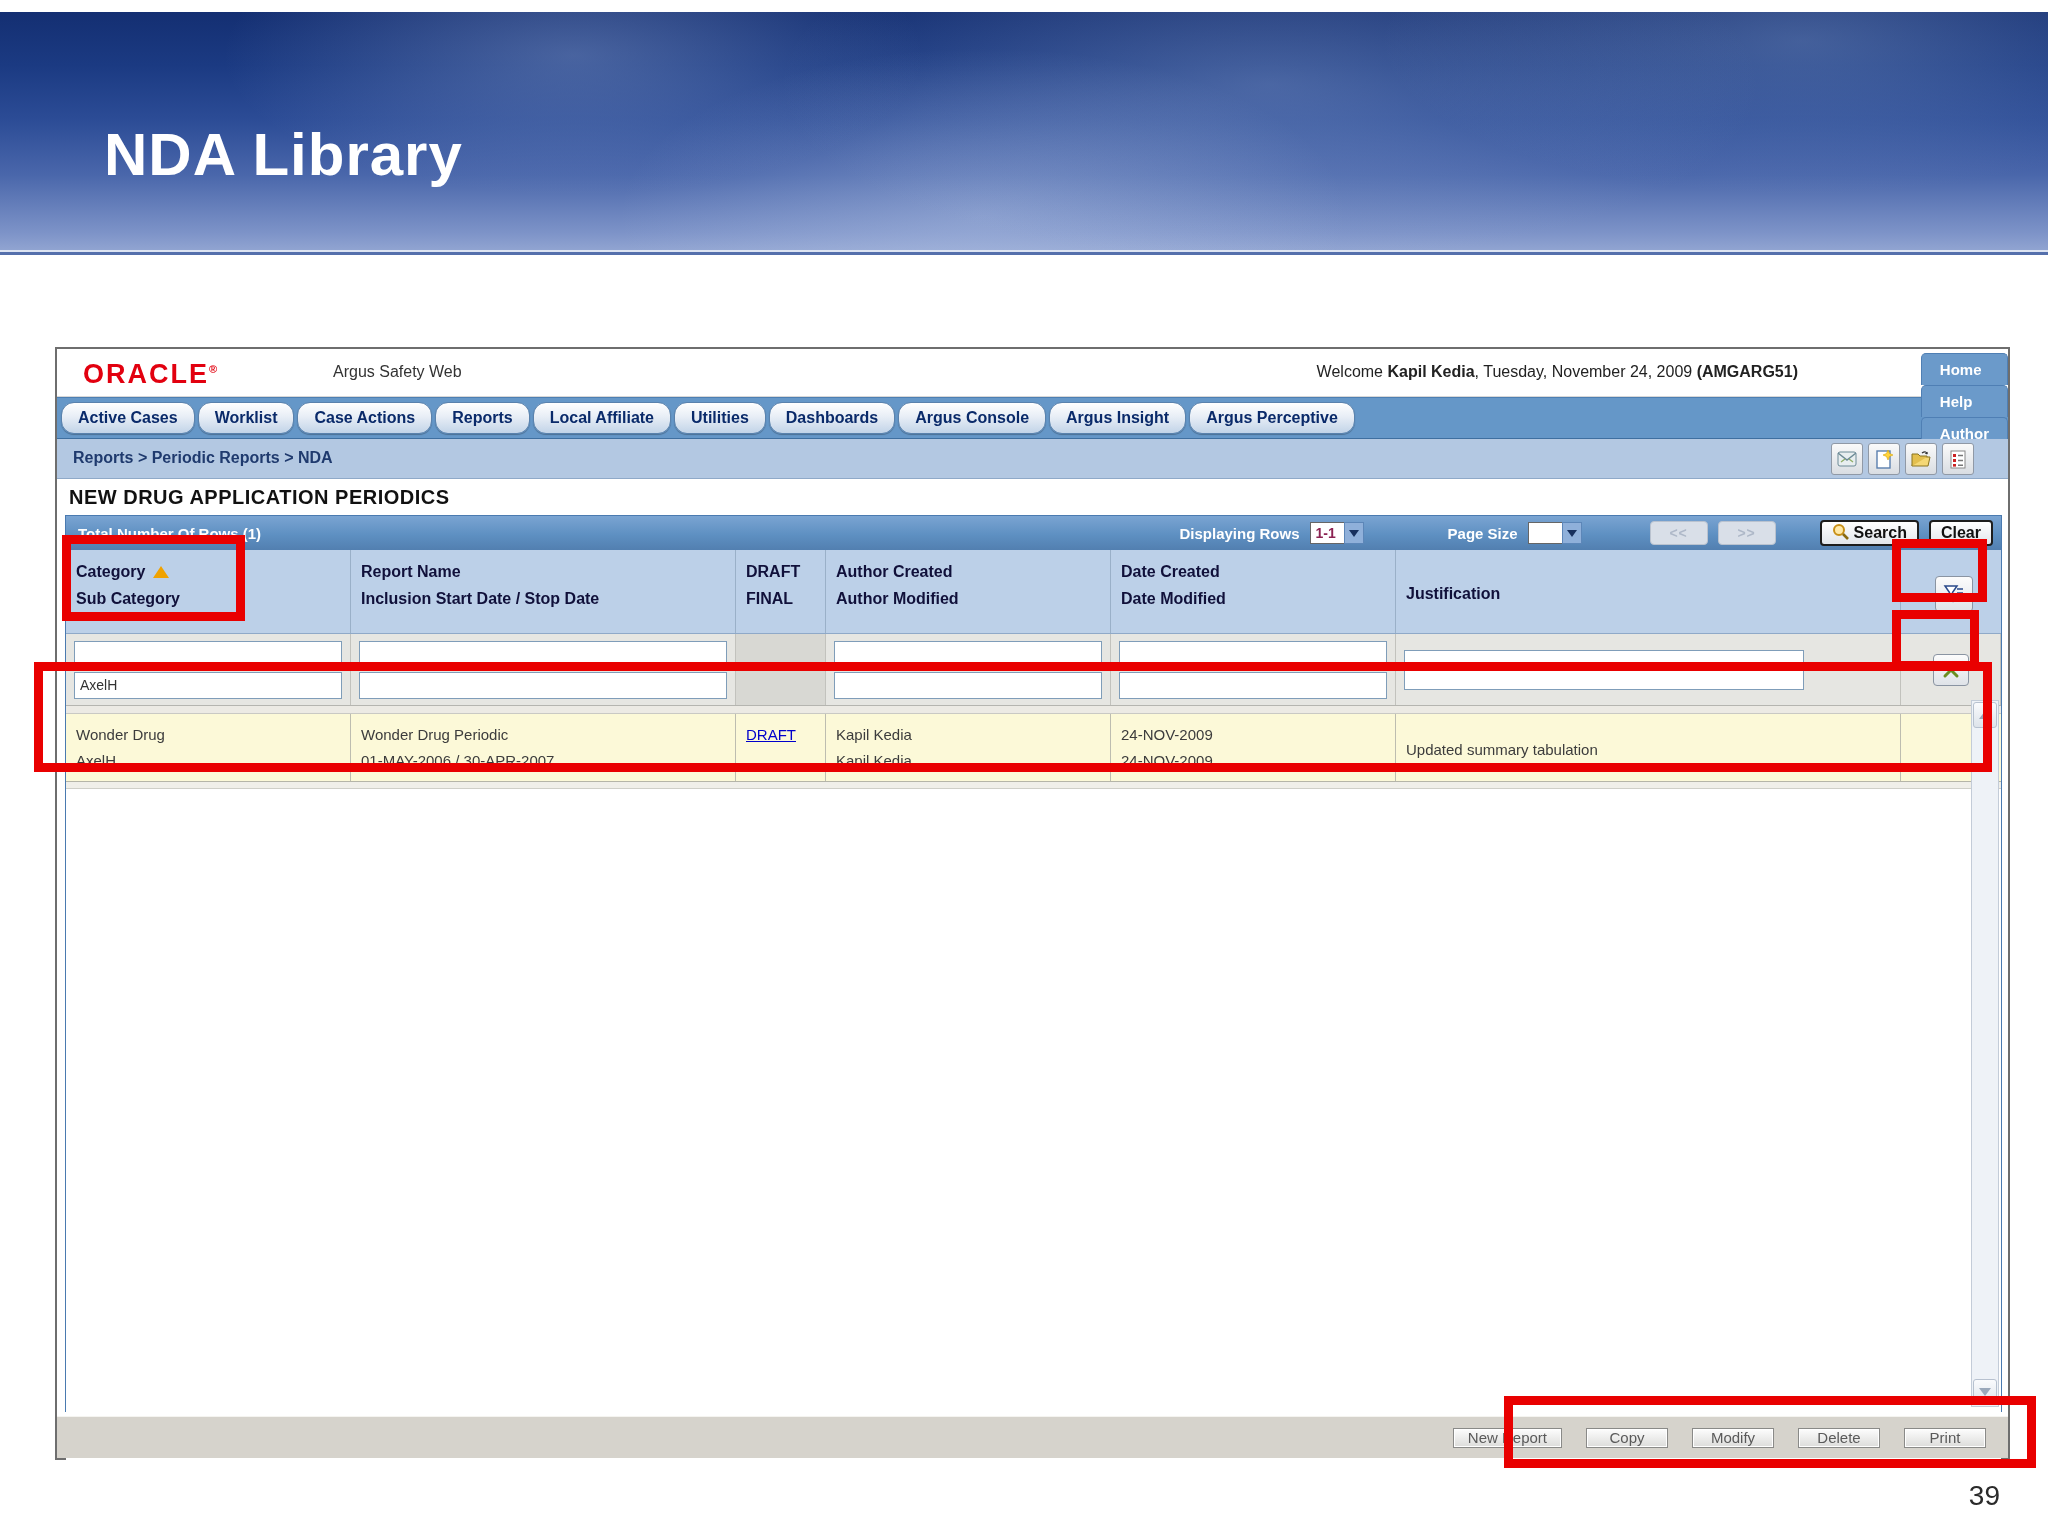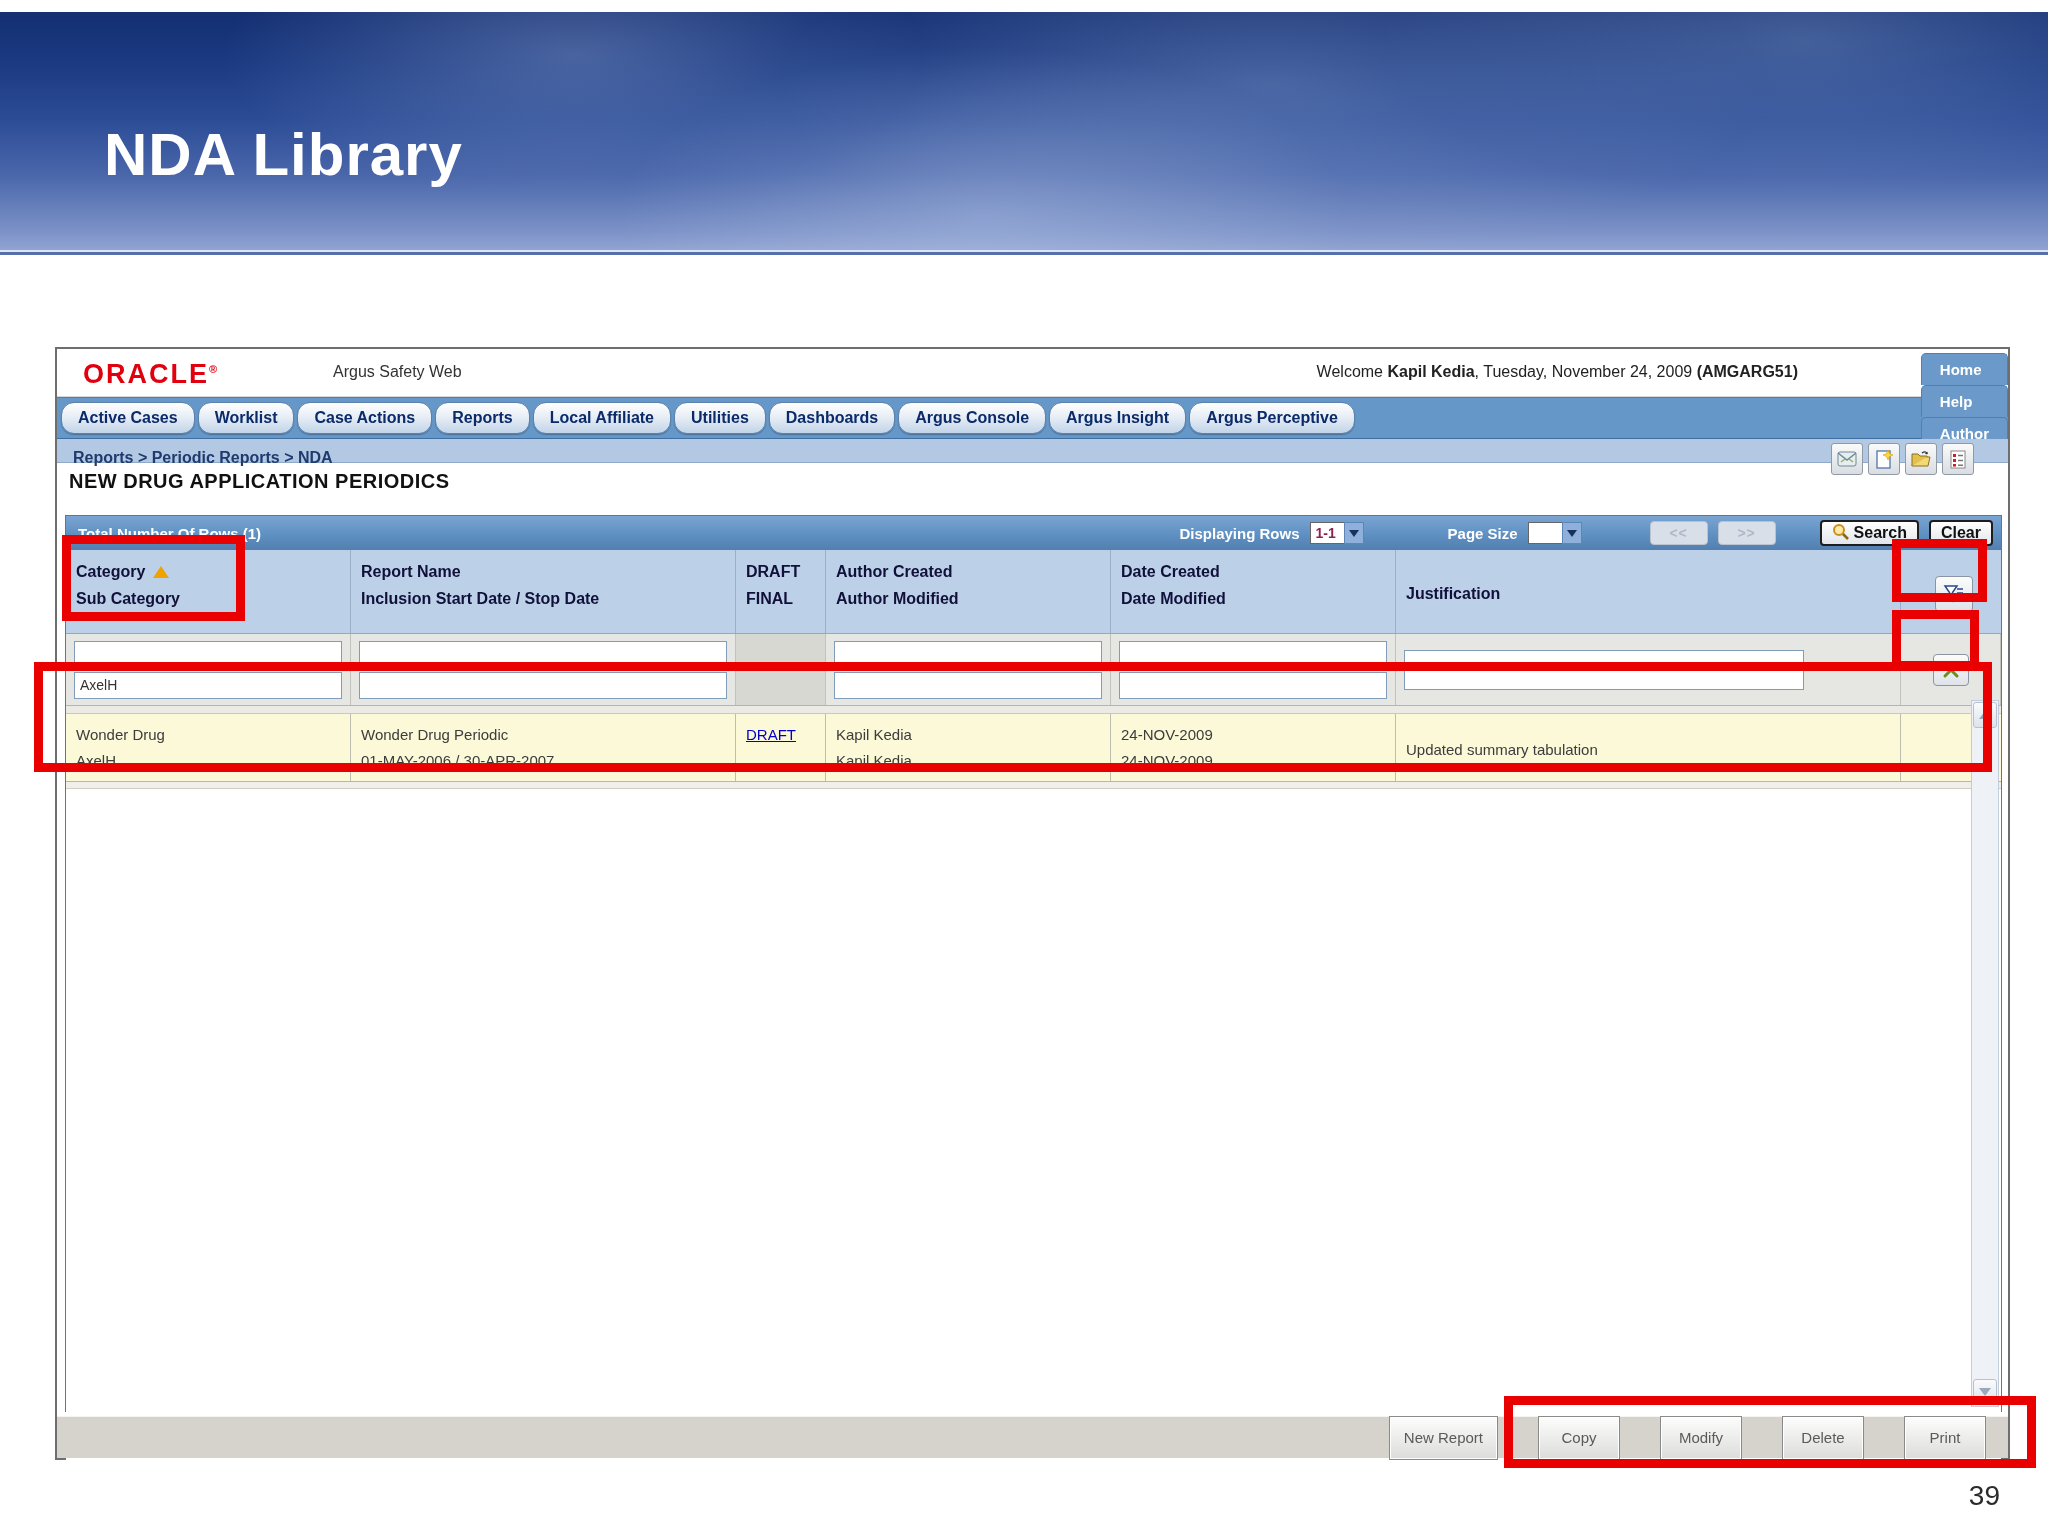--- a/index.html
+++ b/index.html
@@ -49,21 +49,21 @@
   
   .nav-bar { height:42px; background:#6597c8; border-top:1px solid #4d7fb2; border-bottom:1px solid #3f6fa0; display:flex; align-items:center; padding-left:4px; }
   .nav-tab {
     height:32px; display:flex; align-items:center; padding:0 16px; margin-right:3px;
     background:linear-gradient(180deg,#ffffff 0%, #e8eef6 45%, #c2d4e8 100%);
     border:1px solid #5a82ad; border-radius:13px; box-shadow:0 1px 1px rgba(0,0,0,0.25);
     color:#0a2a6a; font-size:16px; font-weight:bold; white-space:nowrap; cursor:pointer;
   }
 
   
-  .breadcrumb-bar { position:relative; height:24px; background:#b3c8e2; border-bottom:1px solid #8fa9c8;padding-left:20px; }
+  .breadcrumb-bar { position:relative; height:40px; background:#b3c8e2; border-bottom:1px solid #8fa9c8;padding-left:20px; }
   .breadcrumb { position:absolute; left:16px; top:10px; font-size:16px; font-weight:bold; color:#1f3a6e; }
   .toolbar-icons { position:absolute; right:34px; top:4px; display:flex; gap:5px; }
   .icon-btn {
     width:32px; height:32px; background:linear-gradient(180deg,#fafafa,#d9dde2);
     border:1px solid #9099a6; border-radius:3px; display:flex; align-items:center; justify-content:center; cursor:pointer;
   }
 
   
   .page-title-row { height:36px; background:#fff; display:flex; align-items:center; }
   .page-title { margin-left:12px; font-size:20px; font-weight:bold; color:#111; letter-spacing:0.5px; }
@@ -137,23 +137,23 @@
   .sb-up { top:1px; } .sb-down { bottom:1px; }
   .tri-up-sm { width:0; height:0; border-left:6px solid transparent; border-right:6px solid transparent; border-bottom:8px solid #9aa8ba; }
   .tri-down-sm { width:0; height:0; border-left:6px solid transparent; border-right:6px solid transparent; border-top:8px solid #9aa8ba; }
 
   
   .status-bar {
     position:absolute; left:0; bottom:0; width:100%; height:42px; background:#d6d3cc;
     border-top:1px solid #f5f4f0; display:flex; align-items:center; justify-content:flex-end; gap:24px; padding-right:22px;
   }
   .action-btn {
-    height:44px; min-width:82px; padding:0 14px; background:linear-gradient(180deg,#fdfdfd,#dcdcda);
+    height:20px; min-width:82px; padding:0 14px; background:linear-gradient(180deg,#fdfdfd,#dcdcda);
     border:1px solid #8a8a88; box-shadow:inset 0 0 0 1px #ffffff; color:#5a5a5a;
-    font-size:15px; display:flex; align-items:center; justify-content:center; cursor:pointer; font-family:"Liberation Sans", sans-serif;margin-left:16px;
+    font-size:15px; display:flex; align-items:center; justify-content:center; cursor:pointer; font-family:"Liberation Sans", sans-serif;
   }
 
   
   .anno { position:absolute; border:9px solid #e90000; background:transparent; z-index:60; }
   #anno-category { left:62px; top:535px; width:183px; height:86px; }
   #anno-filter-icon { left:1892px; top:539px; width:95px; height:63px; }
   #anno-x-icon { left:1892px; top:610px; width:87px; height:60px; }
   #anno-data-row { left:34px; top:662px; width:1958px; height:110px; }
   #anno-actions { left:1504px; top:1396px; width:532px; height:72px; }
 </style>

